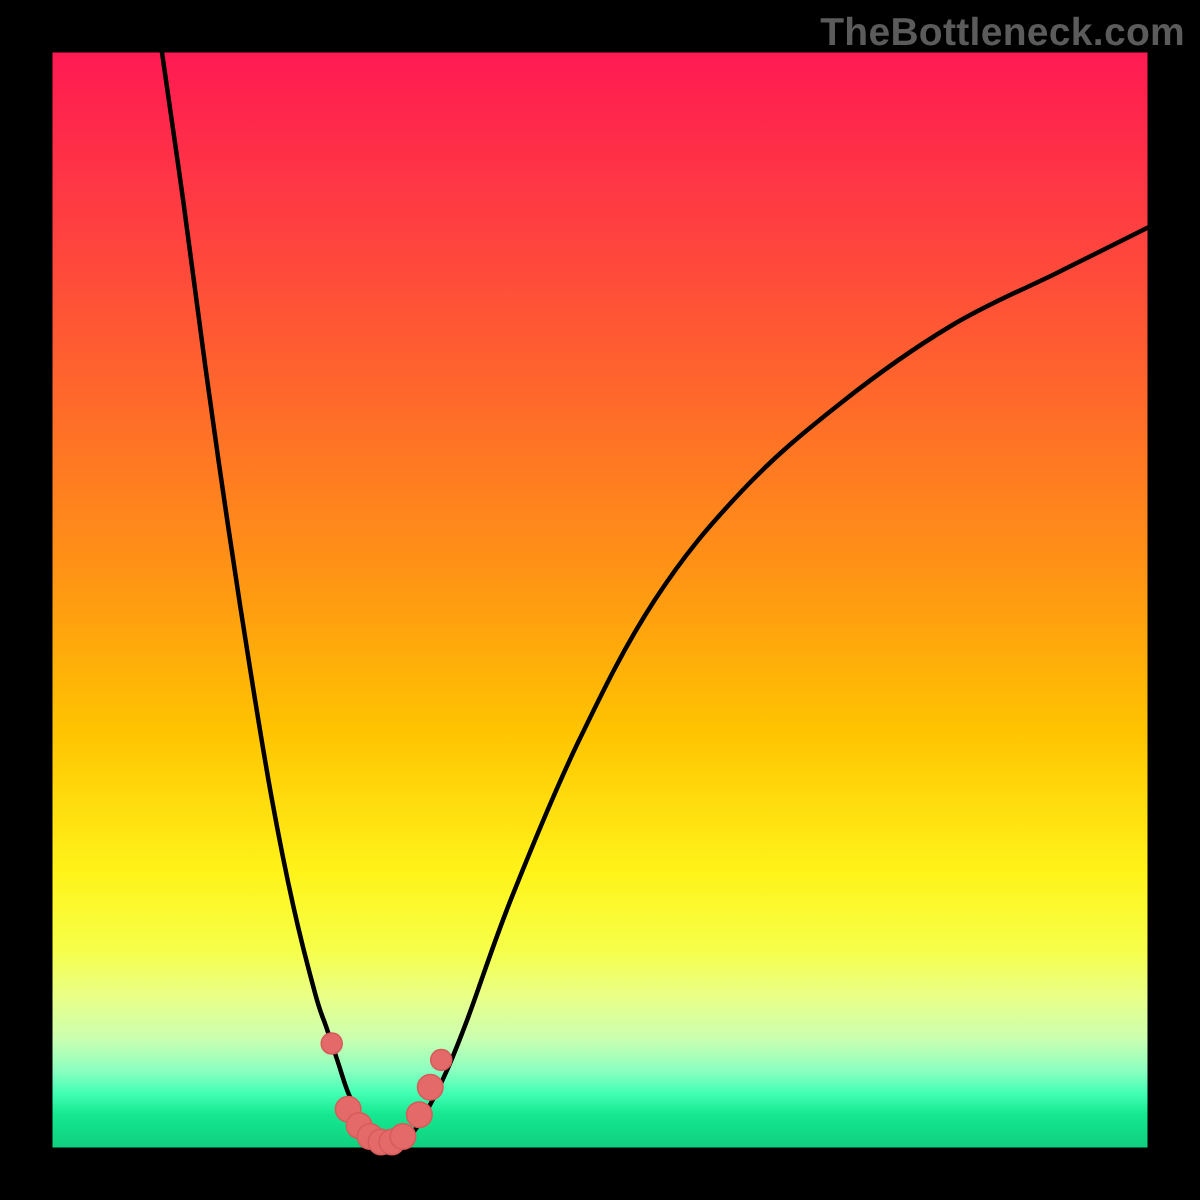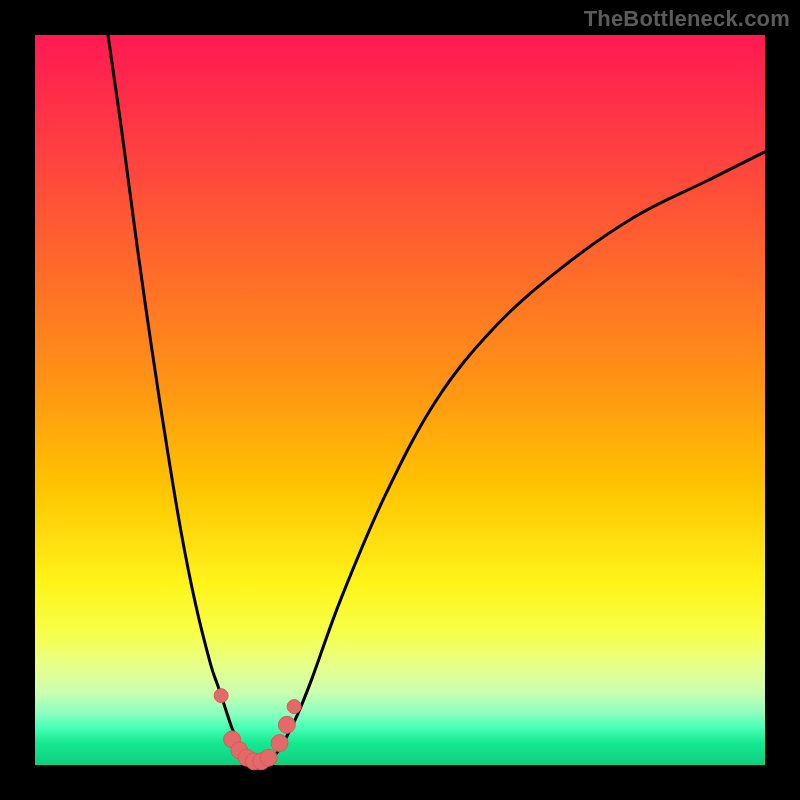--- a/index.html
+++ b/index.html
@@ -39,21 +39,21 @@
       #44ffb5 95%,
       #15e890 97%,
       #0fcf7e 100%
     );
   }
   .branding {
     position: absolute;
     top: 6px;
     right: 10px;
     color: #5b5b5b;
-    font-size: 22px;
+    font-size: 26px;
     font-weight: 600;
     letter-spacing: 0.2px;
     font-family: Arial, Helvetica, sans-serif;
   }
   svg.curves {
     position: absolute;
     left: 0; top: 0;
     width: 730px;
     height: 730px;
     overflow: visible;

